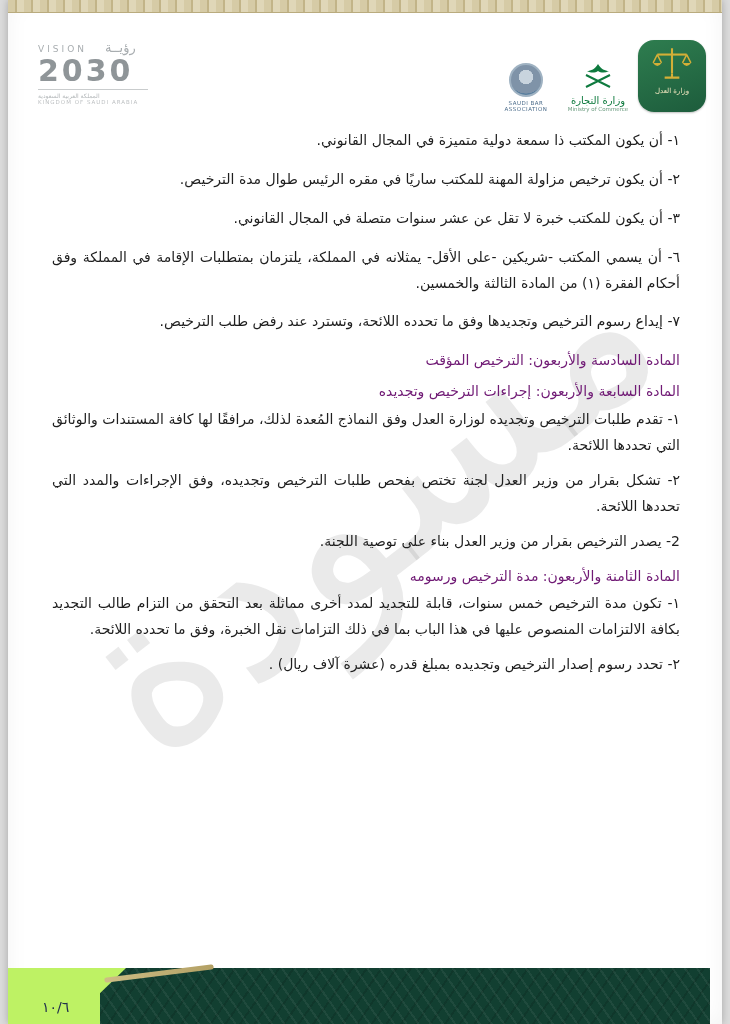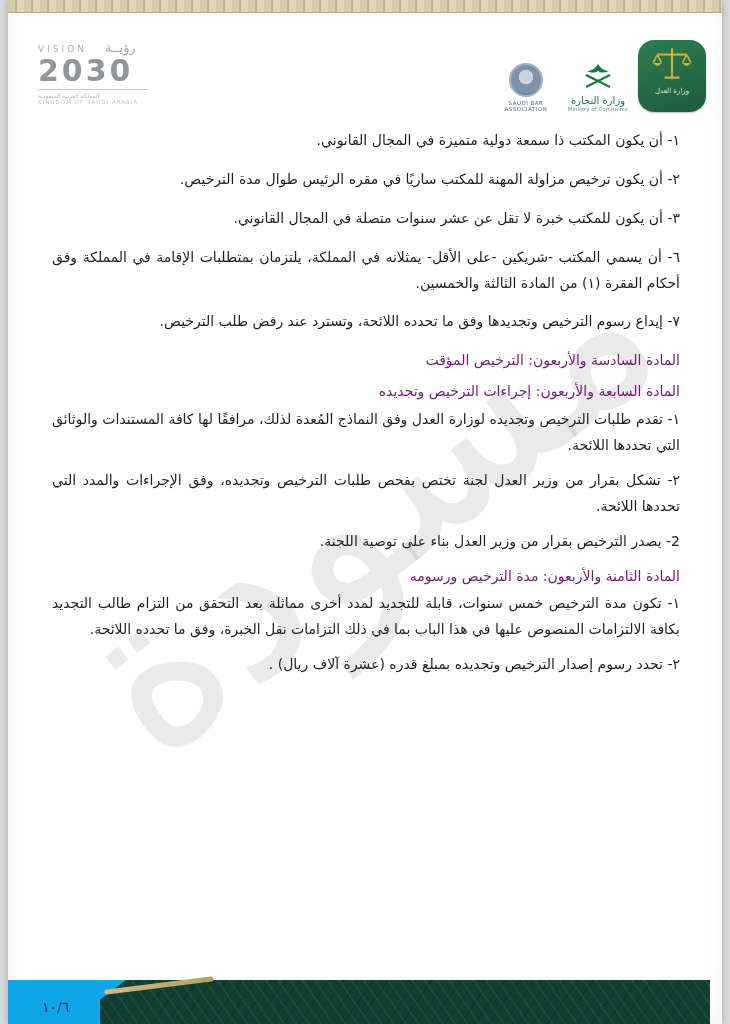--- a/index.html
+++ b/index.html
@@ -69,21 +69,21 @@
     direction:rtl; z-index:2;
   }
   .content p {
     font-size:14px; line-height:1.85; color:#1e1e1e;
     text-align:justify; text-align-last:right;
   }
   .content p.item { margin-bottom:13px; }
   .content p.para { margin-bottom:9px; }
   .content p.heading { color:#701a75; margin:5px 0 2px; }
   
-  .footer { position:absolute; left:0; right:12px; bottom:0; height:44px; background:#0ea5e9; z-index:4; }
+  .footer { position:absolute; left:0; right:12px; bottom:0; height:56px; background:#bef264; z-index:4; }
   .footer-green {
     position:absolute; left:92px; right:0; top:0; bottom:0;
     background:#123f31;
     background-image:
       repeating-linear-gradient(55deg, rgba(255,255,255,.06) 0 2px, transparent 2px 10px),
       repeating-linear-gradient(-55deg, rgba(0,0,0,.12) 0 2px, transparent 2px 12px);
     clip-path:polygon(26px 0, 100% 0, 100% 100%, 0 100%, 0 45%);
   }
   .footer-gold {
     position:absolute; left:96px; top:3px; width:110px; height:5px;

